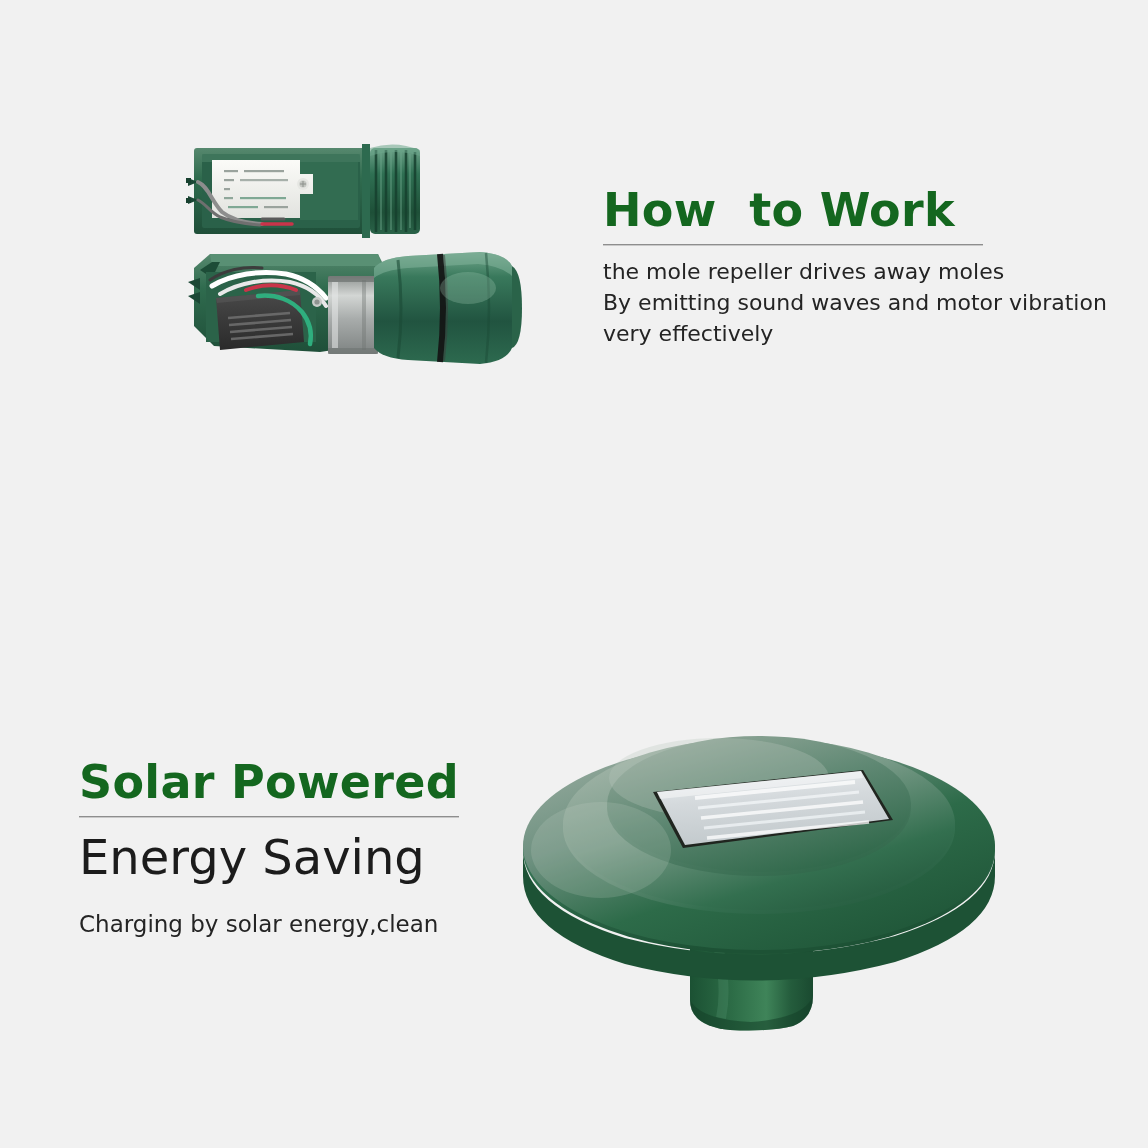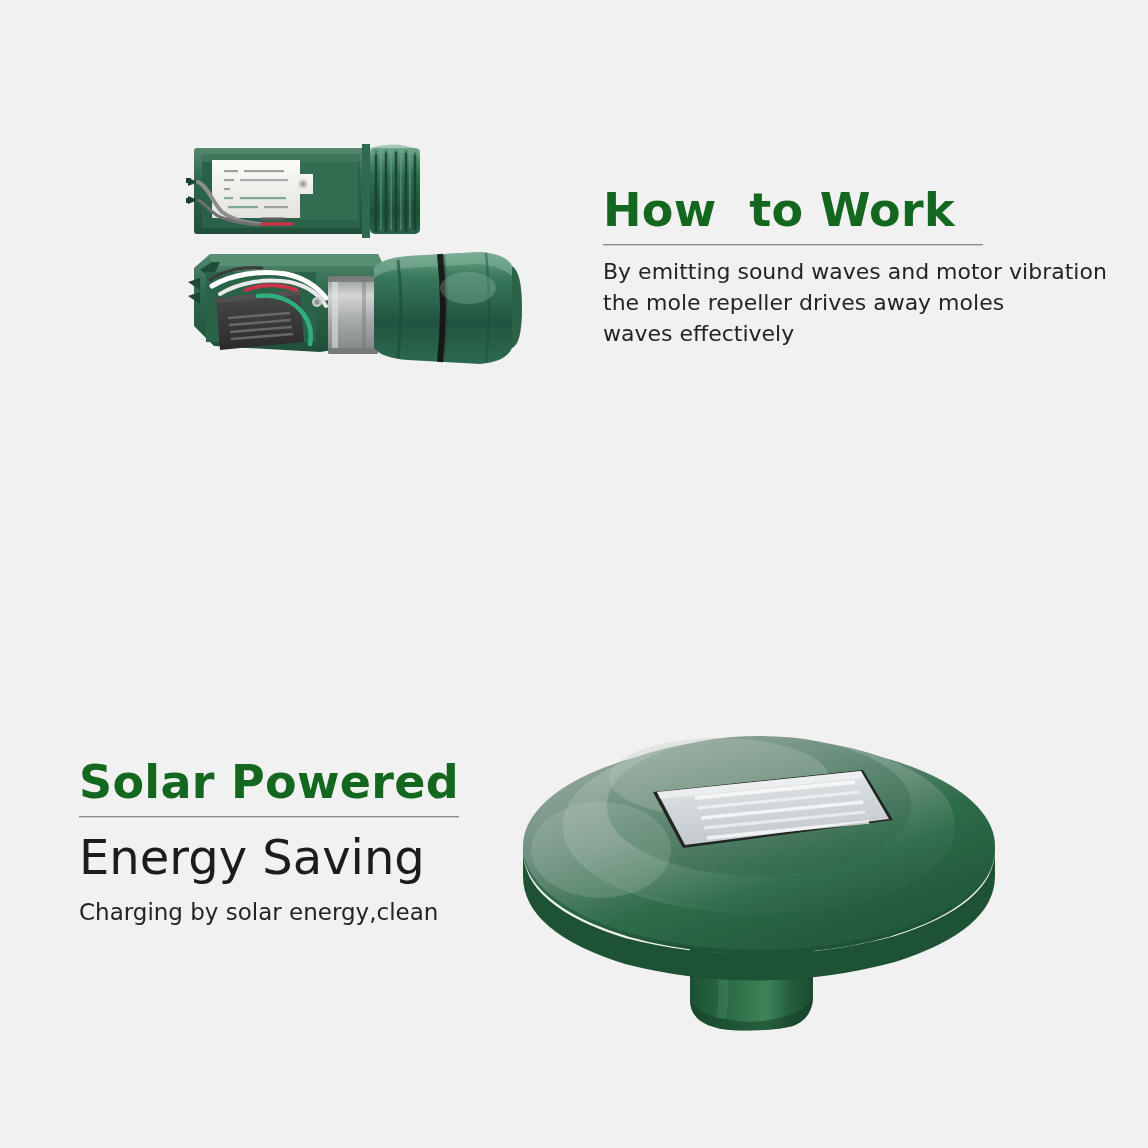--- a/index.html
+++ b/index.html
@@ -78,21 +78,21 @@
   .body-text {
     font-size: 22px;
     font-weight: 400;
     color: #242424;
     line-height: 31px;
     margin: 10px 0 0 0;
   }
   .body-text .ln { display: block; white-space: nowrap; }
 
   .section-two-text .subheading { font-size: 48px; }
-  .section-two-text .body-text { font-size: 23px; line-height: 38px; margin-top: 8px; }
+  .section-two-text .body-text { font-size: 23px; line-height: 38px; margin-top: 20px; }
 
   svg { display: block; }
 </style>
 </head>
 <body>
 
 <div class="page">
 
   <div class="section-one-photo">
     <svg width="400" height="290" viewBox="0 0 400 290">
@@ -245,23 +245,23 @@
 
         <ellipse cx="318" cy="168" rx="28" ry="16" fill="#a6cbb8" opacity="0.28"></ellipse>
       </g>
     </svg>
   </div>
 
   <div class="section-one-text">
     <div class="heading">How  to Work</div>
     <div class="rule rule-wide"></div>
     <div class="body-text">
+      <span class="ln">the mole repeller drives away moles</span>
       <span class="ln">By emitting sound waves and motor vibration</span>
-      <span class="ln">the mole repeller drives away moles</span>
-      <span class="ln">waves effectively</span>
+      <span class="ln">very effectively</span>
     </div>
   </div>
 
   <div class="section-two-text">
     <div class="heading">Solar Powered</div>
     <div class="rule"></div>
     <div class="subheading">Energy Saving</div>
     <div class="body-text">
       <span class="ln">Charging by solar energy,clean</span>
     </div>

